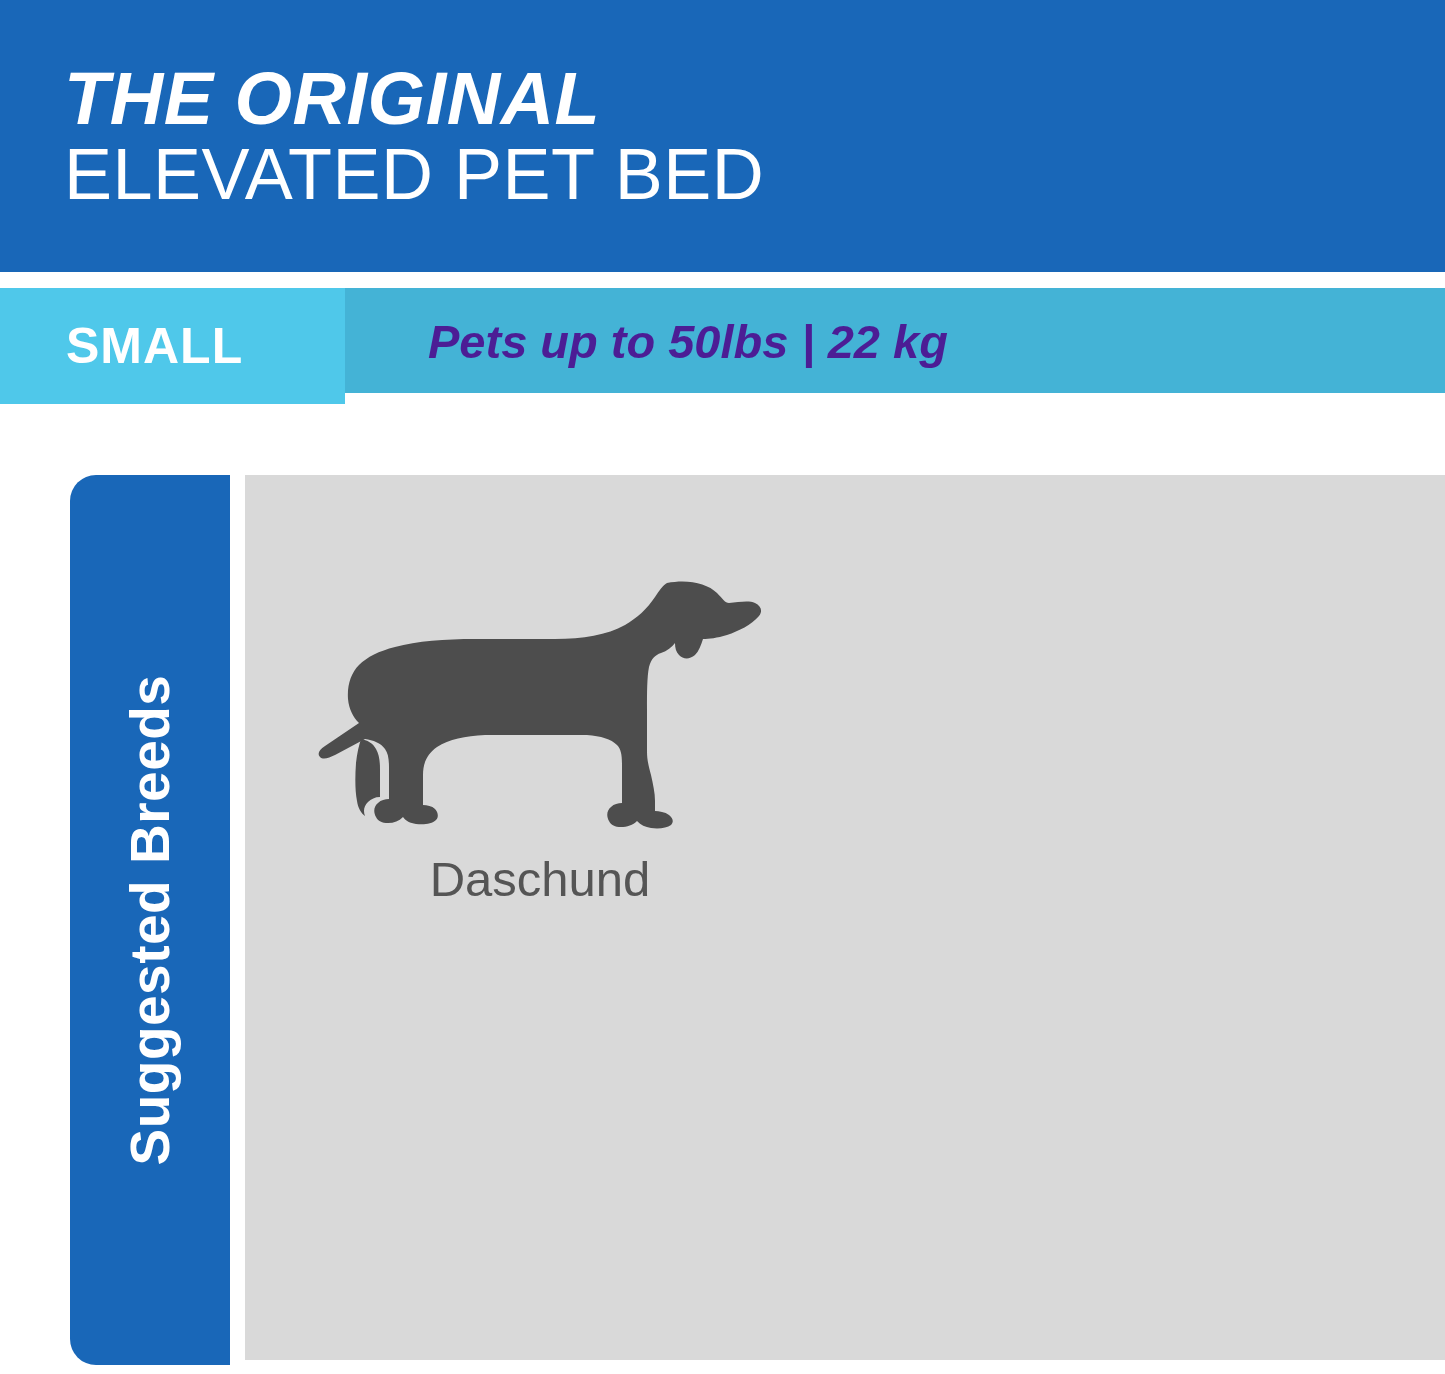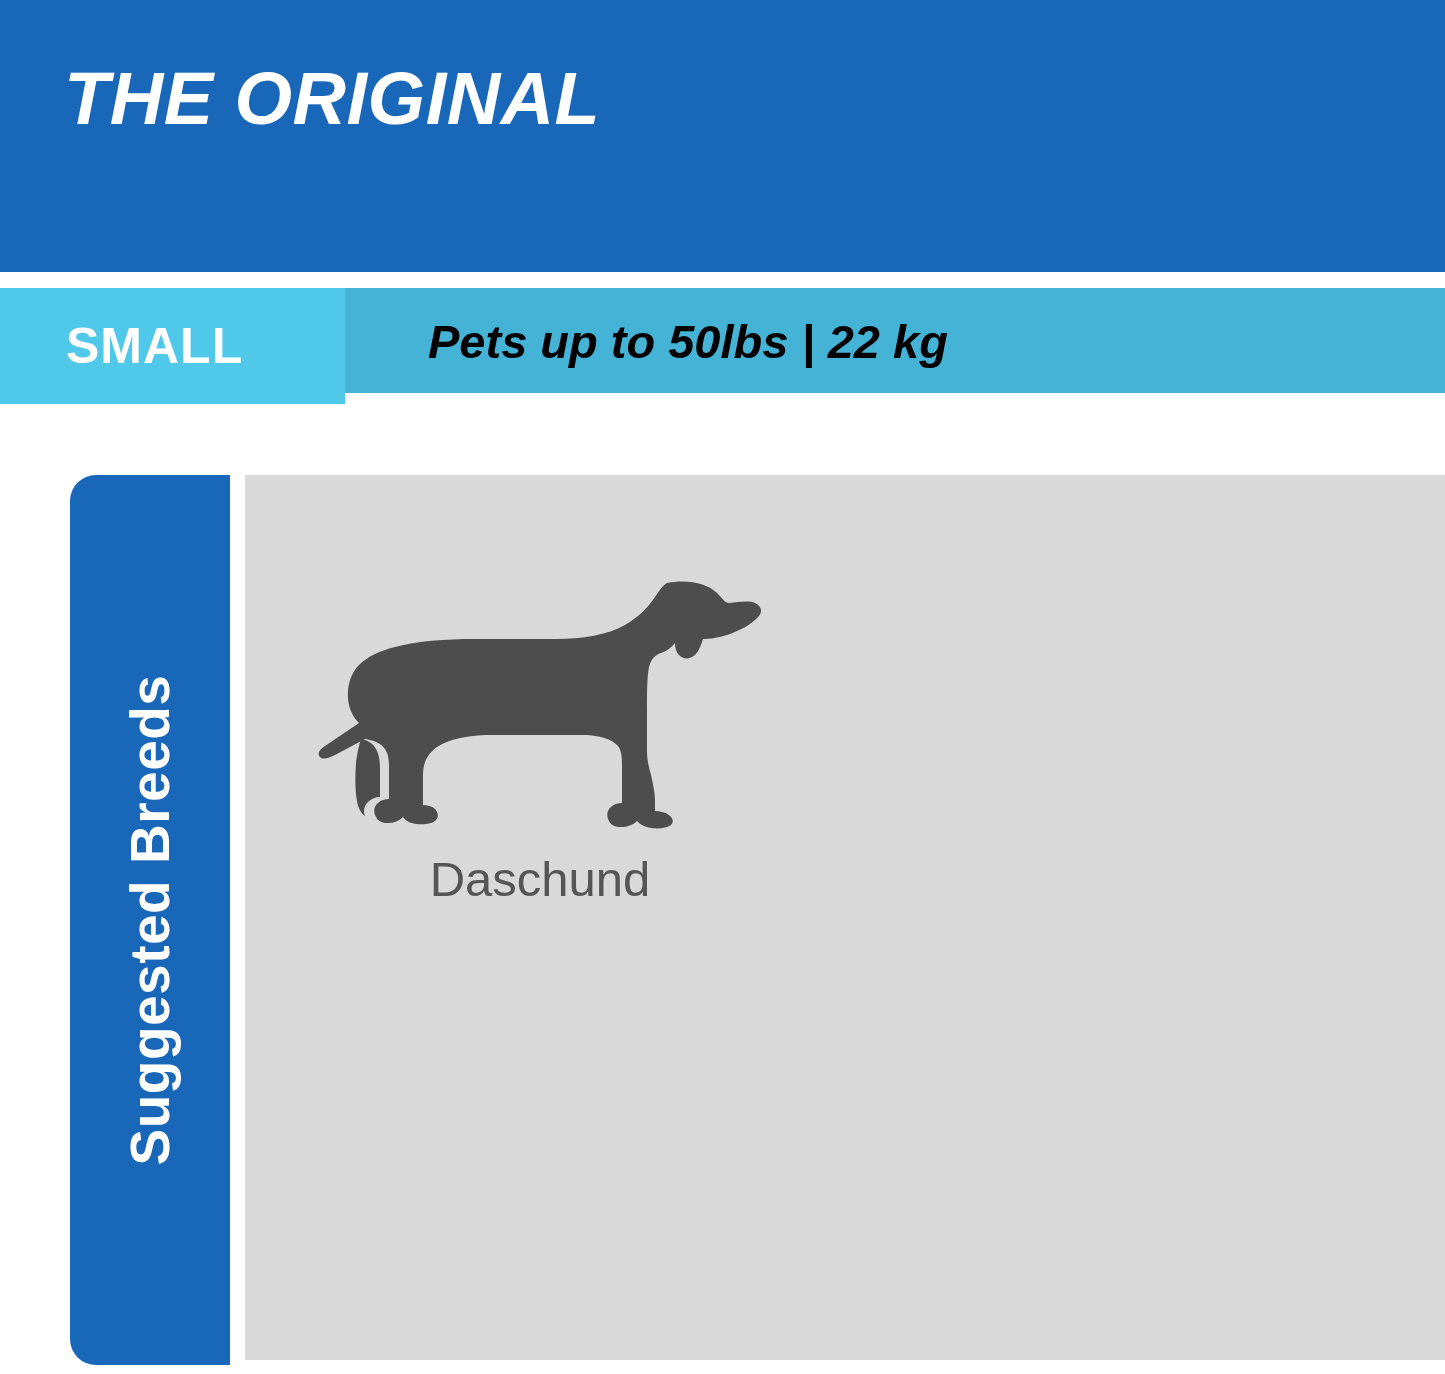--- a/index.html
+++ b/index.html
@@ -80,21 +80,21 @@
     white-space: nowrap;
   }
   #weight-label {
     position: absolute;
     left: 428px;
     top: 50%;
     transform: translateY(-50%);
     font-size: 47px;
     font-weight: bold;
     font-style: italic;
-    color: #000000;
+    color: #4c1d95;
     letter-spacing: 0px;
     line-height: 1;
     white-space: nowrap;
   }
 
   
   #sidebar-tab {
     position: absolute;
     left: 70px;
     top: 475px;
@@ -170,20 +170,21 @@
   #breed-cell-1 .breed-label { margin-right: 0px; }
   #breed-cell-2 .breed-label { margin-right: 20px; }
   #breed-cell-3 .breed-label { margin-right: 0px; }
 </style>
 </head>
 <body>
 
 <div id="header-banner">
   <div id="header-title-block">
     <div id="header-line-1">THE ORIGINAL</div>
+    <div id="header-line-2">ELEVATED PET BED</div>
   </div>
 </div>
 
 <div id="size-banner">
   <div id="size-banner-left">
     <div id="size-label">SMALL</div>
   </div>
   <div id="weight-label">Pets up to 50lbs | 22 kg</div>
 </div>
 

